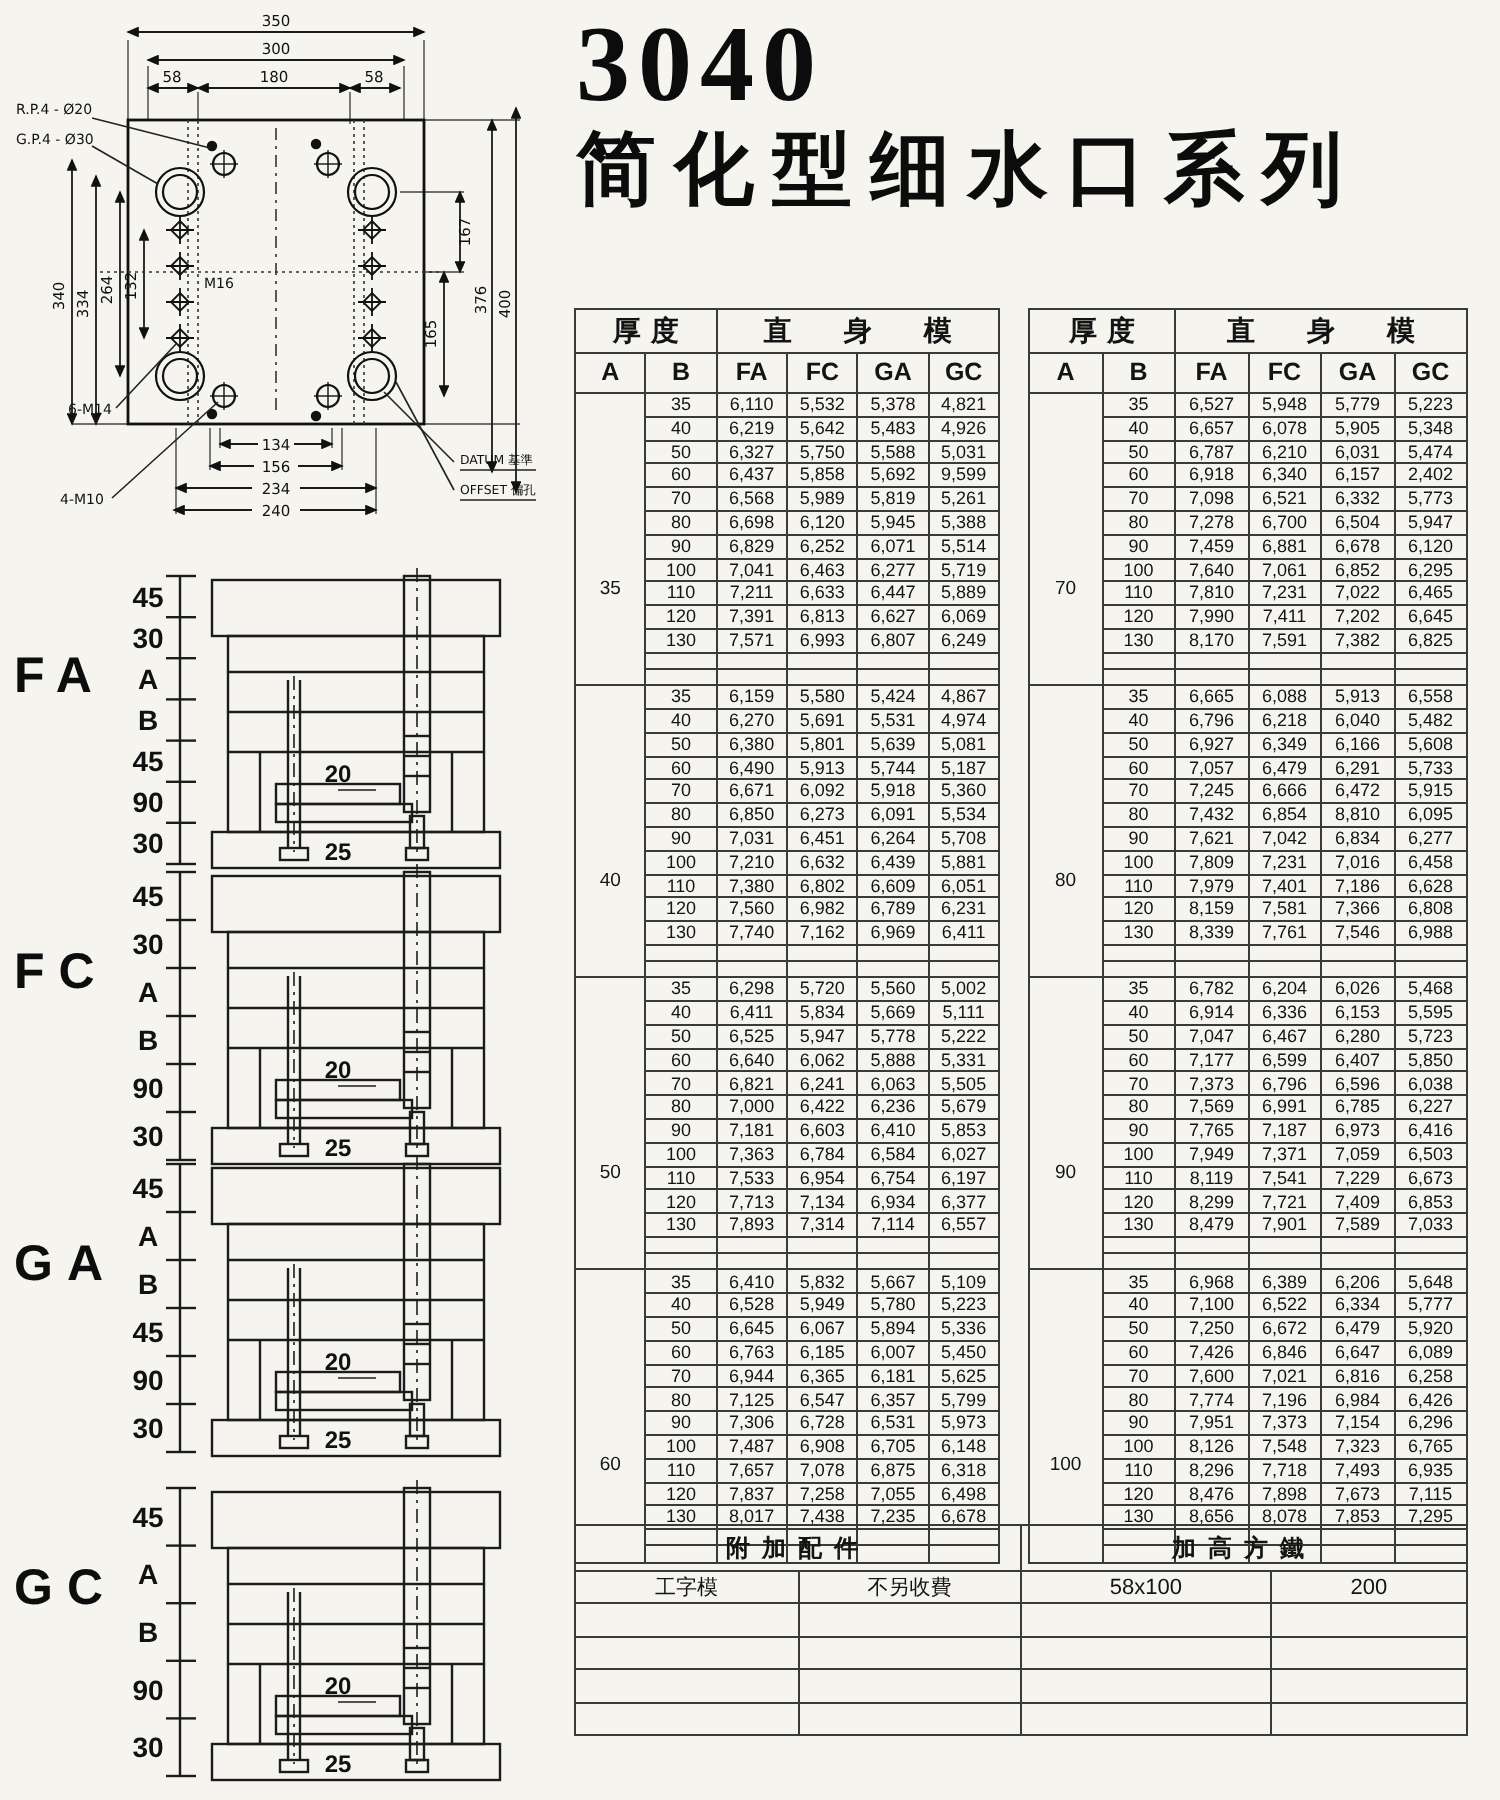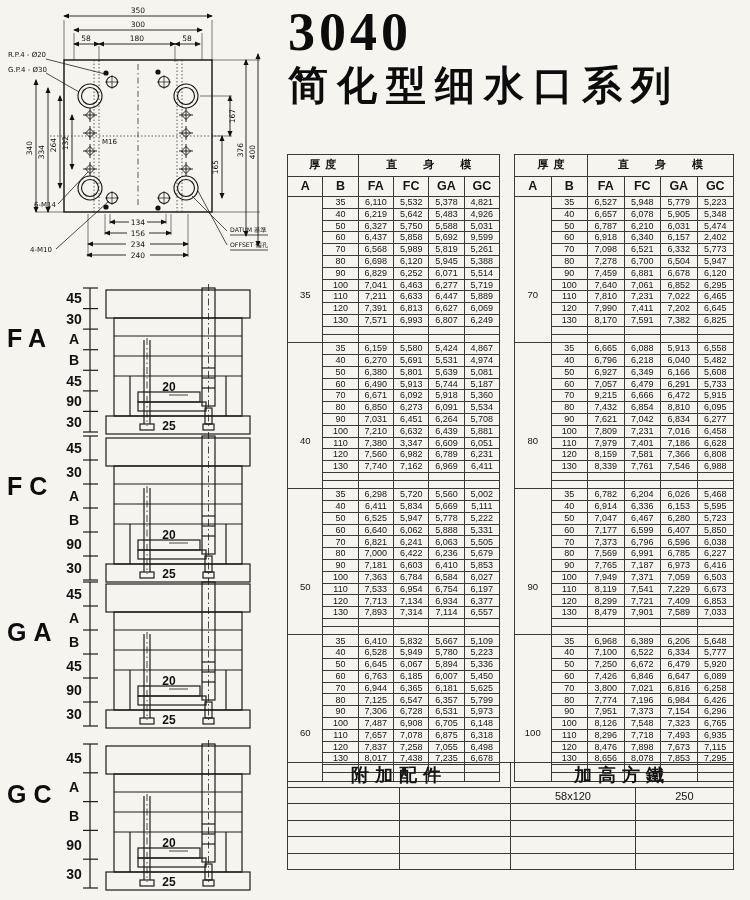--- a/index.html
+++ b/index.html
@@ -5,21 +5,21 @@
   html,body{margin:0;padding:0}
   body{width:750px;height:900px;position:relative;overflow:hidden;
        background:#f5f4ef;color:#151515;
        font-family:"Liberation Sans","DejaVu Sans",sans-serif;}
   .abs{position:absolute}
 
   
   #title{left:288px;top:4px;width:452px;}
   #model{font-family:"Liberation Serif","DejaVu Serif",serif;font-weight:700;
          font-size:54px;line-height:1.05;letter-spacing:4px;color:#0c0c0c}
-  #series{font-family:Liberation Sans, sans-serif;font-weight:700;
+  #series{font-family:Liberation Serif, serif;font-weight:700;
           font-size:40px;letter-spacing:9px;white-space:nowrap;line-height:1.1;
           margin-top:2px;color:#0c0c0c}
 
   
   #drawing{left:6px;top:0;width:272px;height:278px}
   #dwg text{fill:#111;font-family:"DejaVu Sans",sans-serif}
   .dn{font-size:7.5px;text-anchor:middle}
   .nt{font-size:7px;text-anchor:start}
   .sm{font-size:6.2px;text-anchor:start}
 
@@ -35,37 +35,37 @@
 
   
   .ptwrap{top:154px}
   #tableL{left:287px;width:213px}
   #tableR{left:514px;width:220px}
   table.pt{border-collapse:collapse;width:100%;table-layout:fixed;
            border:1.6px solid #111}
   .pt td{border:1px solid #3a3a3a;text-align:center;font-size:9px;
          padding:0;height:10.8px;line-height:10.6px;white-space:nowrap;
          overflow:hidden;color:#141414}
-  .pt tr.h1 td{height:21px;font-size:11px;font-weight:700;
-      font-family:Liberation Mono, monospace}
+  .pt tr.h1 td{height:21px;font-size:14px;font-weight:700;
+      font-family:Liberation Sans, sans-serif}
   .pt tr.h1 .sp2{letter-spacing:5px;margin-right:-5px}
   .pt tr.h1 .sp3{letter-spacing:26px;margin-right:-26px}
   .pt tr.h2 td{height:19px;font-size:12.5px;font-weight:700}
   .pt tr.sep td{height:7.2px;line-height:7px}
   .pt td.acell{position:relative;font-size:9.5px}
   .pt td.acell span{position:absolute;left:0;right:0;top:64%}
 
   
   #acc{left:287px;top:762px;width:447px}
   table.ac{border-collapse:collapse;width:100%;table-layout:fixed;
            border:1.6px solid #111}
   .ac td{border:1px solid #3a3a3a;text-align:center;height:15.4px;
          font-size:10.5px;padding:0;white-space:nowrap;color:#141414;
          font-family:"Liberation Serif","DejaVu Serif",serif}
-  .ac tr.h td{height:22px;font-size:18px;font-weight:700;letter-spacing:6px}
+  .ac tr.h td{height:22px;font-size:12px;font-weight:700;letter-spacing:6px}
   .ac td.num{font-family:"Liberation Sans","DejaVu Sans",sans-serif;font-size:11px}
 </style>
 </head>
 <body>
 
 <div class="abs" id="title">
   <div id="model">3040</div>
   <div id="series">简化型细水口系列</div>
 </div>
 
@@ -553,21 +553,21 @@
         <tr>
           <td>100</td>
           <td>7,210</td>
           <td>6,632</td>
           <td>6,439</td>
           <td>5,881</td>
         </tr>
         <tr>
           <td>110</td>
           <td>7,380</td>
-          <td>3,347</td>
+          <td>6,802</td>
           <td>6,609</td>
           <td>6,051</td>
         </tr>
         <tr>
           <td>120</td>
           <td>7,560</td>
           <td>6,982</td>
           <td>6,789</td>
           <td>6,231</td>
         </tr>
@@ -918,21 +918,21 @@
         </tr>
         <tr>
           <td>60</td>
           <td>7,057</td>
           <td>6,479</td>
           <td>6,291</td>
           <td>5,733</td>
         </tr>
         <tr>
           <td>70</td>
-          <td>9,215</td>
+          <td>7,245</td>
           <td>6,666</td>
           <td>6,472</td>
           <td>5,915</td>
         </tr>
         <tr>
           <td>80</td>
           <td>7,432</td>
           <td>6,854</td>
           <td>8,810</td>
           <td>6,095</td>
@@ -1106,21 +1106,21 @@
         </tr>
         <tr>
           <td>60</td>
           <td>7,426</td>
           <td>6,846</td>
           <td>6,647</td>
           <td>6,089</td>
         </tr>
         <tr>
           <td>70</td>
-          <td>3,800</td>
+          <td>7,600</td>
           <td>7,021</td>
           <td>6,816</td>
           <td>6,258</td>
         </tr>
         <tr>
           <td>80</td>
           <td>7,774</td>
           <td>7,196</td>
           <td>6,984</td>
           <td>6,426</td>
@@ -1185,24 +1185,24 @@
         <col style="width:25%">
         <col style="width:28%">
         <col style="width:22%">
       </colgroup>
   <tbody>
         <tr class="h">
           <td colspan="2">附加配件</td>
   <td colspan="2">加高方鐵</td>
         </tr>
         <tr>
-    <td></td>
-    <td></td>
-    <td class="num">58x120</td>
-    <td class="num">250</td>
+    <td>工字模</td>
+    <td>不另收費</td>
+    <td class="num">58x100</td>
+    <td class="num">200</td>
         </tr>
         <tr>
     <td></td>
     <td></td>
     <td class="num"></td>
     <td class="num"></td>
         </tr>
         <tr>
     <td></td>
     <td></td>

